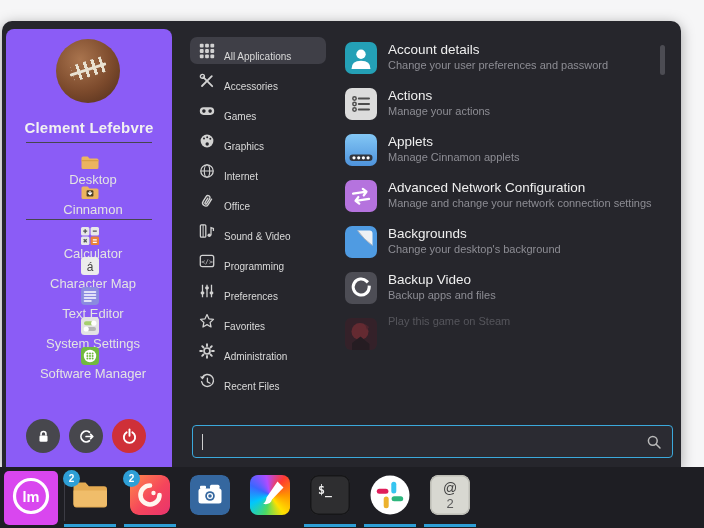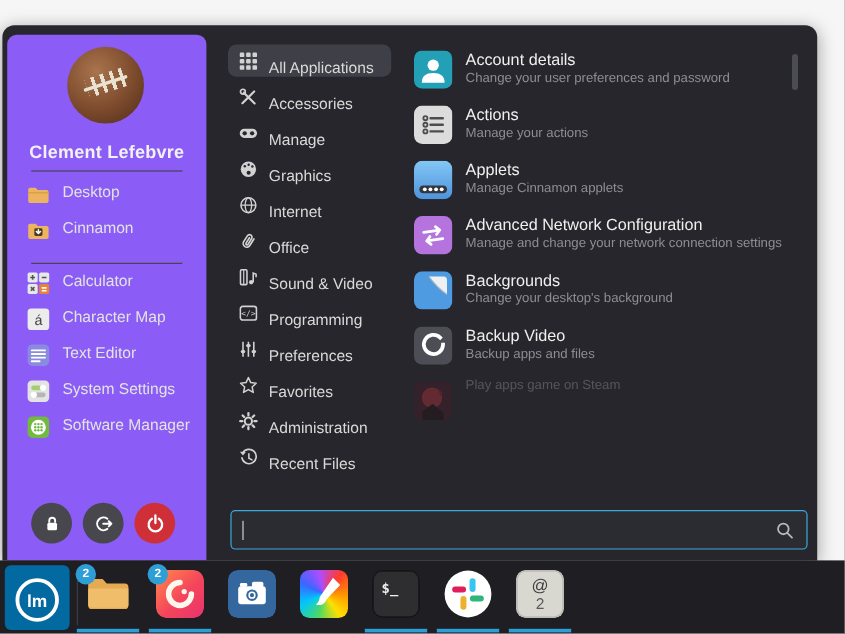--- a/index.html
+++ b/index.html
@@ -18,39 +18,39 @@
             background:radial-gradient(circle at 38% 32%, #a9744e, #7c4a2c 55%, #5d3620 85%);
             overflow:hidden; }
   .avatar .lace-h { position:absolute; left:13px; top:29px; width:38px; height:3px; background:#e9e2d2;
                     transform:rotate(-18deg); border-radius:2px; }
   .avatar .lace-v { position:absolute; left:16px; top:22px; width:32px; height:16px; transform:rotate(-18deg);
                     background:repeating-linear-gradient(90deg, transparent 0 5px, #e9e2d2 5px 8px); }
   .user-name { position:absolute; left:0; top:90px; width:100%; text-align:center;
                color:#f1f1f1; font-size:15px; font-weight:bold; letter-spacing:.2px; }
   .side-div { position:absolute; left:20px; width:126px; height:1px; background:#46464d; }
   .side-list { position:absolute; left:12px; width:150px; }
-  .side-item { display:flex; height:30px; cursor:default; border-radius:5px; }
+  .side-item { display:flex; align-items:center; height:30px; cursor:default; border-radius:5px;flex-direction:column; }
   .ic20 { width:20px; height:20px; margin:0 10px 0 4px; flex:0 0 auto; }
   .ic20 svg { width:20px; height:20px; display:block; }
   .side-label { color:#e3e3e3; font-size:13px; white-space:nowrap; }
   .session-row { position:absolute; left:0; top:390px; width:166px; }
   .session-btn { position:absolute; top:0; width:34px; height:34px; border-radius:50%;
                  background:#47474d; display:flex; align-items:center; justify-content:center; cursor:pointer; }
   .session-btn.power { background:#cf3038; }
   .session-btn:nth-child(1){ left:20px; } .session-btn:nth-child(2){ left:63px; } .session-btn:nth-child(3){ left:106px; }
   .ic16 svg { width:17px; height:17px; display:block; }
 
   
   .cat-list { position:absolute; left:188px; top:16px; width:136px; }
   .cat-item { display:flex; align-items:center; height:27px; margin-bottom:3px; border-radius:7px;
               padding-left:9px; color:#d9d9d9; cursor:default; }
   .cat-item.selected { background:#3f3f47; }
   .cat-ic { width:16px; height:16px; margin-right:9px; color:#d2d2d2; flex:0 0 auto; }
   .cat-ic svg { width:16px; height:16px; display:block; }
-  .cat-label { font-size:13px; white-space:nowrap;margin-top:12px; }
+  .cat-label { font-size:10px; white-space:nowrap;margin-top:12px; }
 
   
   .app-list { position:absolute; left:341px; top:16px; width:326px; }
   .app-row { display:flex; height:46px; align-items:flex-start; border-radius:6px; cursor:default; }
   .app-row.dimmed { opacity:.45; }
   .app-ic { width:32px; height:32px; margin:5px 11px 0 2px; flex:0 0 auto; }
   .app-ic svg { width:32px; height:32px; display:block; }
   .app-title { color:#efefef; font-size:13.5px; margin-top:5px; white-space:nowrap; }
   .app-sub { color:#8d8d94; font-size:11px; margin-top:2px; white-space:nowrap; }
 
@@ -64,21 +64,21 @@
   .caret { width:1px; height:16px; background:#cfcfcf; margin-left:9px; animation:blink 1.1s step-end infinite; }
   @keyframes blink { 50% { opacity:0; } }
   .search-input { flex:1; background:transparent; border:none; outline:none; color:#e8e8e8;
                   font-size:13px; padding:0 6px; font-family:inherit; }
   .search-ic { width:16px; height:16px; margin-right:10px; flex:0 0 auto; }
   .search-ic svg { width:16px; height:16px; display:block; }
 
   
   .taskbar { position:absolute; left:0; top:467px; width:704px; height:61px; background:#1e1e23; }
   .launcher { position:absolute; left:4px; top:4px; width:54px; height:54px; border-radius:5px;
-              background:#0369a1; display:flex; align-items:flex-end; justify-content:center; cursor:pointer; }
+              background:#d946ef; display:flex; align-items:flex-start; justify-content:center; cursor:pointer; }
   .launcher svg { width:50px; height:50px; display:block; }
   .tb-sep { position:absolute; left:64px; top:7px; width:1px; height:47px; background:#3c3c44; }
   .task-items { position:absolute; left:70px; top:0; height:61px; display:flex; }
   .task-item { position:relative; width:40px; height:40px; margin:8px 20px 0 0; cursor:pointer; }
   .task-ic, .task-ic svg { width:40px; height:40px; display:block; border-radius:8px; }
   .task-ic .conic { position:absolute; inset:0; border-radius:8px;
         background:conic-gradient(from 40deg,#ff3b30,#ff9500,#ffe000,#4cd964,#00c7fc,#3a66ff,#b04cff,#ff3b30); }
   .task-ic .over { position:absolute; inset:0; }
   .badge { position:absolute; left:-7px; top:-5px; min-width:17px; height:17px; border-radius:9px;
            background:#2e9fd6; color:#fff; font-size:10px; font-weight:bold;
@@ -242,21 +242,21 @@
         <span class="cat-label">Accessories</span>
       </div>
       <div class="cat-item">
         <span class="cat-ic">
           <svg viewBox="0 0 16 16">
             <rect x="0.8" y="4.3" width="14.4" height="7.6" rx="3.8" fill="currentColor"></rect>
             <circle cx="4.9" cy="8.1" r="1.8" fill="#26262c"></circle>
             <circle cx="11.1" cy="8.1" r="1.8" fill="#26262c"></circle>
           </svg>
         </span>
-        <span class="cat-label">Manage</span>
+        <span class="cat-label">Games</span>
       </div>
       <div class="cat-item">
         <span class="cat-ic">
           <svg viewBox="0 0 16 16">
             <circle cx="8" cy="8" r="6.4" fill="currentColor"></circle>
             <circle cx="8.2" cy="11" r="1.7" fill="#26262c"></circle>
             <circle cx="5" cy="5.6" r="1" fill="#26262c"></circle>
             <circle cx="8.2" cy="4.3" r="1" fill="#26262c"></circle>
             <circle cx="11.3" cy="5.8" r="1" fill="#26262c"></circle>
           </svg>
@@ -447,21 +447,21 @@
       <div class="app-row dimmed">
         <span class="app-ic">
           <svg viewBox="0 0 32 32">
             <rect width="32" height="32" rx="6" fill="#461d27"></rect>
             <circle cx="15" cy="13.5" r="8.5" fill="#b03038"></circle>
             <path d="M7 25 l8.5-6.5 9 7.5 v6 h-17.5 z" fill="#241117"></path>
             <path d="M20 6 l4 3-2 3z" fill="#7e2430"></path>
           </svg>
         </span>
         <div class="app-txt">
-          <div class="app-sub">Play apps game on Steam</div>
+          <div class="app-sub">Play this game on Steam</div>
         </div>
       </div>
     </div>
   <div class="scroll-thumb"></div>
 
   <div class="search-box">
     <span class="caret"></span>
     <input class="search-input" value="" style="">
     <span class="search-ic">
       <svg viewBox="0 0 16 16">

